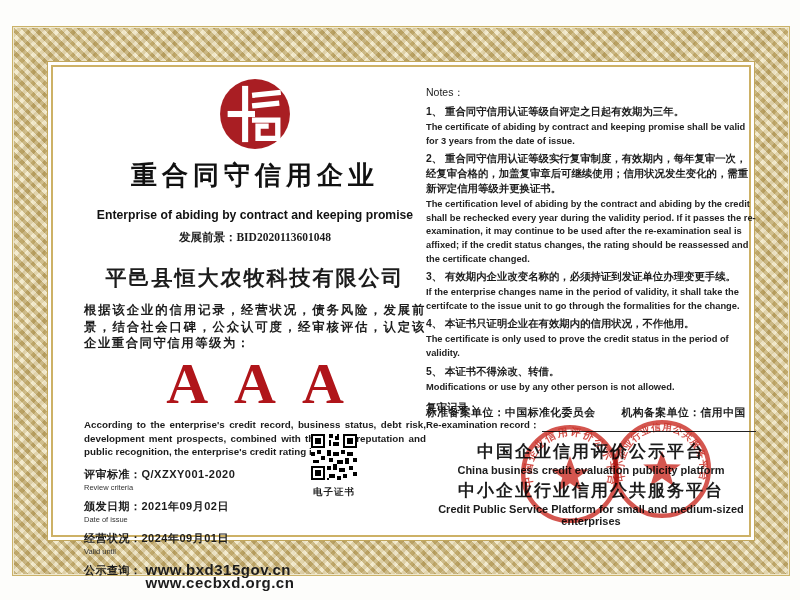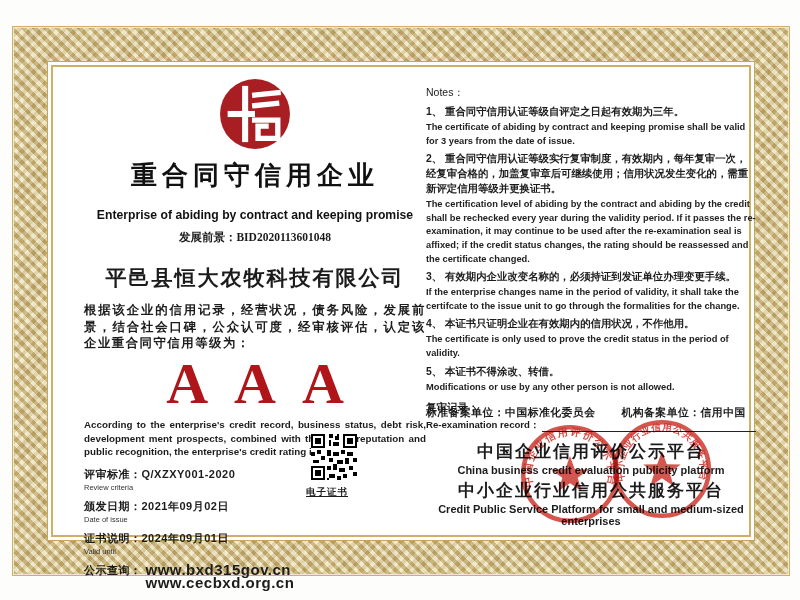--- a/index.html
+++ b/index.html
@@ -42,21 +42,21 @@
 
   .fields { text-align:left; margin-top:9px; }
   .field { margin-bottom:7px; }
   .field-main { font-size:11px; font-weight:bold; letter-spacing:.5px; }
   .field-sub { font-size:7.5px; color:#333; margin-top:1px; }
   .urls { display:inline-block; vertical-align:top; }
   .url-line { font-size:15px; font-weight:bold; line-height:13px; }
   .inq-row { display:flex; gap:4px; }
 
   
-  .qr-block { position:absolute; left:258px; top:372px; width:56px; text-align:left;text-decoration:underline; }
+  .qr-block { position:absolute; left:258px; top:372px; width:56px; text-align:center; }
   .qr { width:46px; height:46px; margin:0 auto; display:block; }
   .qr-label { font-size:9.5px; font-weight:bold; margin-top:6px; letter-spacing:1px; }
 
   
   .right-col { position:absolute; left:378px; top:22px; width:330px; }
   .notes-hdr-zh { font-size:10.5px; font-weight:bold; line-height:17px; }
   .notes-hdr-en { font-size:10.5px; font-weight:normal; line-height:17px; }
   .note-zh { font-size:10.4px; font-weight:bold; line-height:15px; margin-top:3px; }
   .note-en { font-size:9.3px; font-weight:bold; color:#222; line-height:13.6px; margin-top:2px; }
   .record-zh { font-size:10.5px; font-weight:bold; margin-top:6px; line-height:15px; }
@@ -105,21 +105,21 @@
       <div class="fields">
         <div class="field">
           <div class="field-main"><span>评审标准：</span><span>Q/XZXY001-2020</span></div>
           <div class="field-sub">Review criteria</div>
         </div>
         <div class="field">
           <div class="field-main"><span>颁发日期：</span><span>2021年09月02日</span></div>
           <div class="field-sub">Date of issue</div>
         </div>
         <div class="field">
-          <div class="field-main"><span>证书说明：</span><span>2024年09月01日</span></div>
+          <div class="field-main"><span>经营状况：</span><span>2024年09月01日</span></div>
           <div class="field-sub">Valid until</div>
         </div>
         <div class="field">
           <div class="field-main inq-row">
             <span>公示查询：</span>
             <span class="urls">
               <span class="url-line" style="display:block;">www.bxd315gov.cn</span>
               <span class="url-line" style="display:block;">www.cecbxd.org.cn</span>
               <span class="url-line" style="display:block;margin-top:45px;">www.chinabxd.net</span>
             </span>

